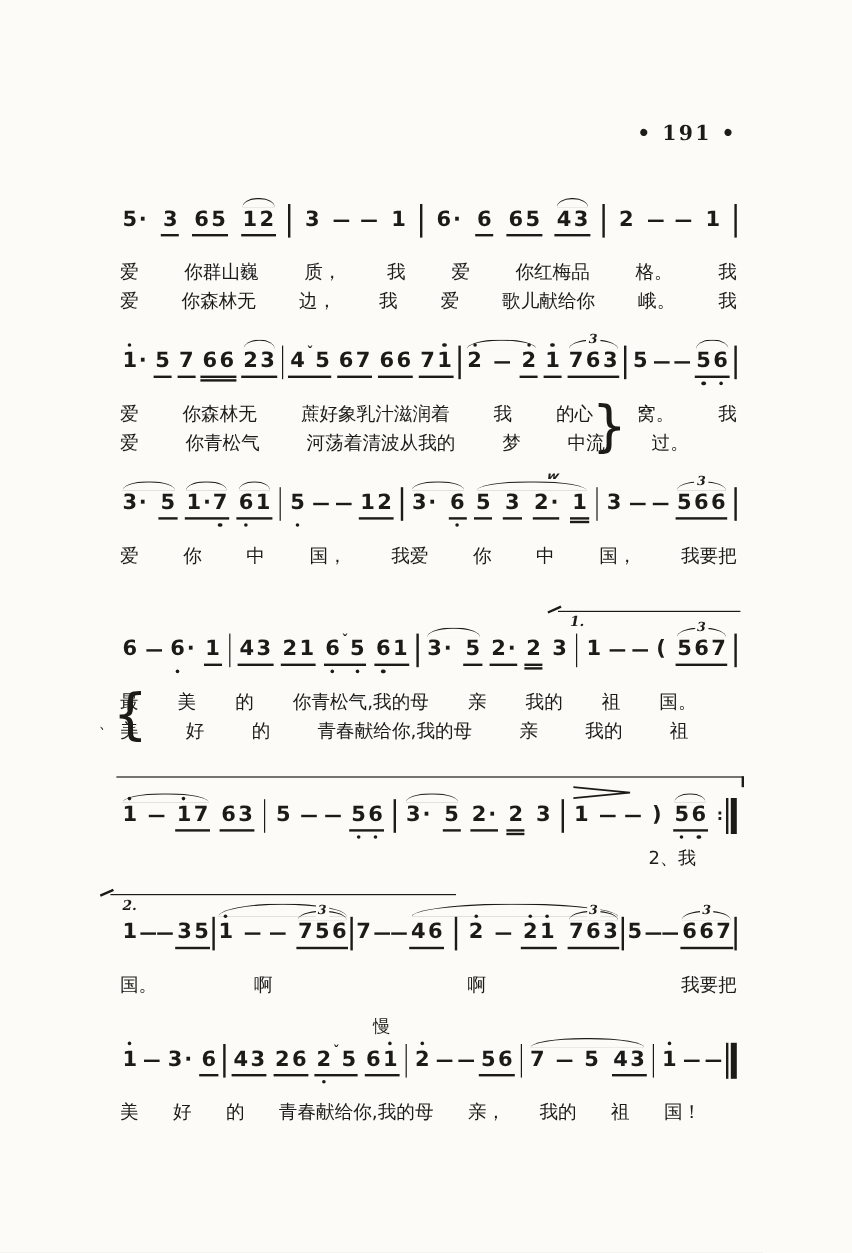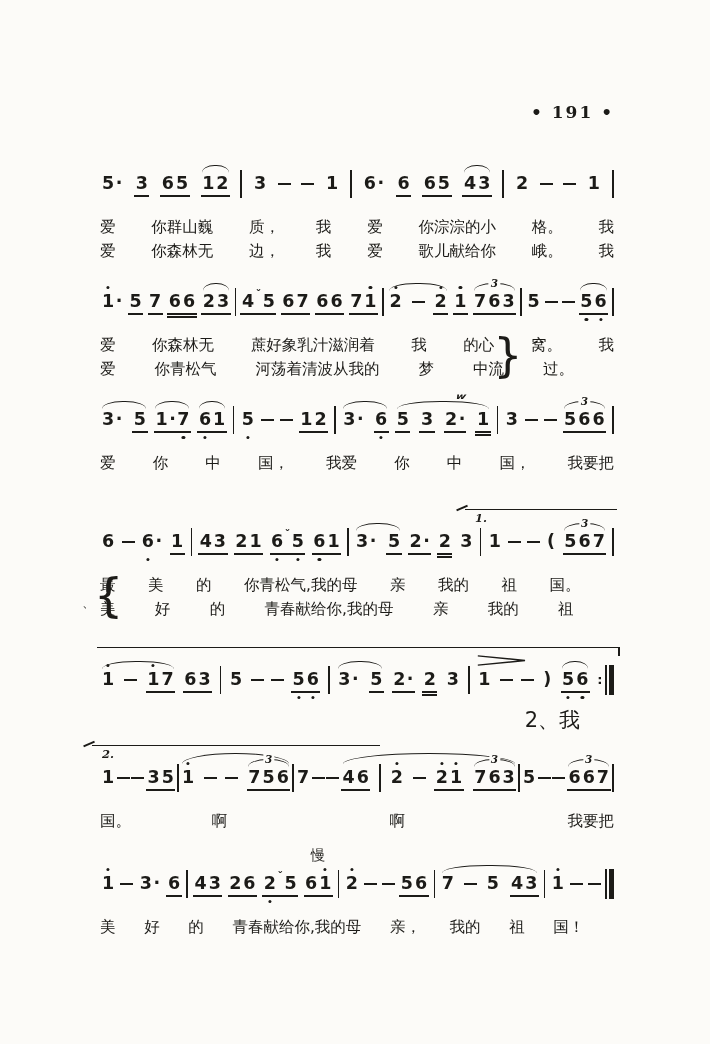--- a/index.html
+++ b/index.html
@@ -42,21 +42,21 @@
   .volta.hook-left::before{content:"";position:absolute;left:-9px;top:-3px;width:12px;height:1.7px;
                            background:#1c1b18;transform:rotate(-24deg);}
   .volta.hook-right::after{content:"";position:absolute;right:0;top:-1px;width:1.7px;height:9px;background:#1c1b18;}
   
   .ly-row{position:relative;display:flex;justify-content:space-between;align-items:baseline;
           margin-top:14px;font-size:15.5px;line-height:1.15;white-space:pre;}
   .ly-row + .ly-row{margin-top:7px;}
   .syl{display:inline-block;min-width:1px;}
   
   .tempo{position:absolute;left:41%;top:0;font-size:14.5px;font-weight:500;}
-  .after-text{position:absolute;right:34px;font-size:21px;}
+  .after-text{position:absolute;right:34px;font-size:15px;}
   .brace{position:absolute;font-family:"DejaVu Sans",sans-serif;font-weight:400;line-height:1;}
   .brace-r{left:76.5%;top:52px;font-size:46px;}
   .brace-l{left:-6px;top:66px;font-size:46px;}
   .brace-mark{position:absolute;left:-18px;top:88px;font-size:13px;}
 </style>
 </head>
 <body>
 
 <div class="page">
   <div class="page-num">• 191 •</div>
@@ -83,21 +83,21 @@
             <span class="arcline"></span>
             <span class="note"><span class="ch">4</span><span class="ch">3</span><span class="ul"></span></span>
           </span>
           <span class="bar"></span>
           <span class="note"><span class="ch">2</span></span>
           <span class="dash"></span>
           <span class="dash"></span>
           <span class="note"><span class="ch">1</span></span>
           <span class="bar"></span>
         </div>
-        <div class="ly-row"><span class="syl">爱</span><span class="syl">你群山巍</span><span class="syl">质，</span><span class="syl">我</span><span class="syl">爱</span><span class="syl">你淙淙的小</span><span class="syl">格。</span><span class="syl">我</span></div>
+        <div class="ly-row"><span class="syl">爱</span><span class="syl">你群山巍</span><span class="syl">质，</span><span class="syl">我</span><span class="syl">爱</span><span class="syl">你红梅品</span><span class="syl">格。</span><span class="syl">我</span></div>
         <div class="ly-row"><span class="syl">爱</span><span class="syl">你森林无</span><span class="syl">边，</span><span class="syl">我</span><span class="syl">爱</span><span class="syl">歌儿献给你</span><span class="syl">峨。</span><span class="syl">我</span></div>
       </div>
       <div class="system" style="top: 280px;">
         <div class="n-row" style="margin-top: 0px;">
           <span class="note"><span class="ch">1<span class="hdot"></span></span><span class="ch aug">·</span></span>
           <span class="note"><span class="ch">5</span><span class="ul"></span></span>
           <span class="note"><span class="ch">7</span><span class="ul"></span></span>
           <span class="note"><span class="ch">6</span><span class="ch">6</span><span class="ul"></span><span class="ul l2"></span></span>
           <span class="grp">
             <span class="arcline"></span>

